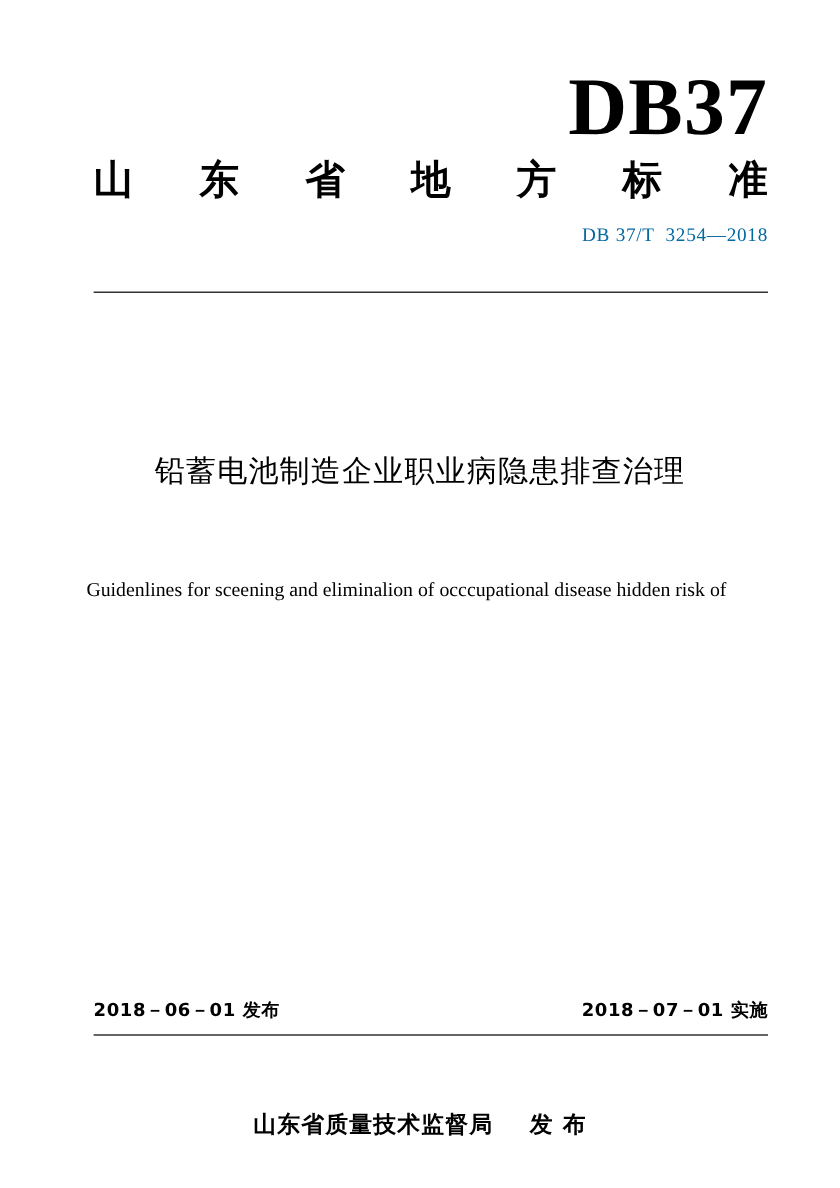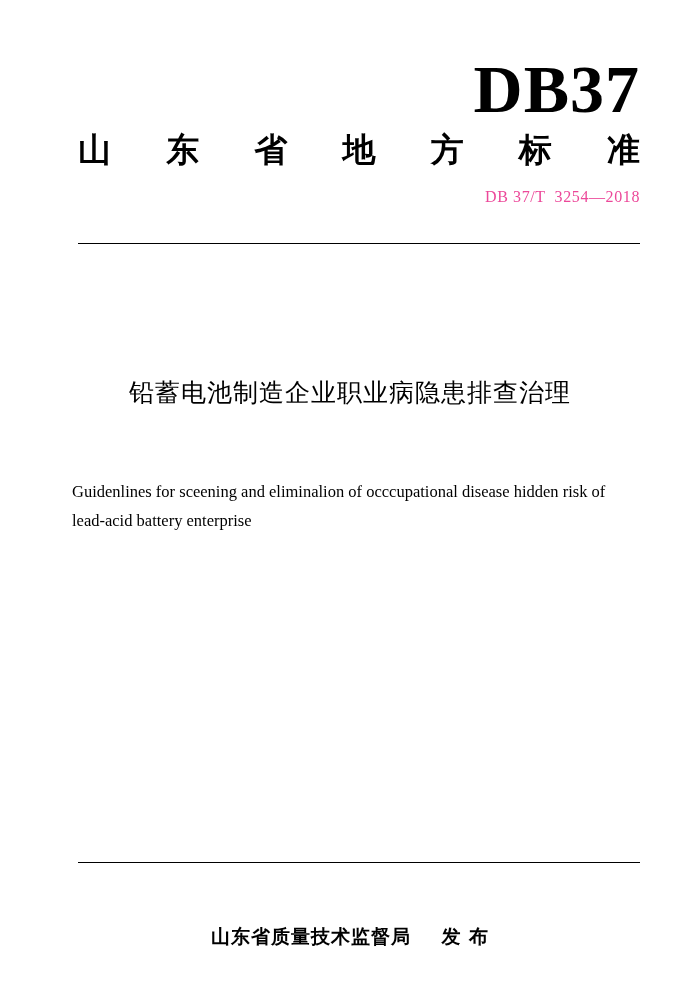--- a/index.html
+++ b/index.html
@@ -65,21 +65,21 @@
   .std-title span { display: inline-block; }
 
   
   .std-no {
     position: absolute;
     right: 60px;
     top: 188px;
     font-family: "Liberation Serif", serif;
     font-size: 16px;
     letter-spacing: 0.6px;
-    color: #ec4899;
+    color: #0369a1;
     white-space: pre;
   }
 
   
   .rule-top {
     position: absolute;
     left: 78px;
     right: 60px;
     top: 243px;
     height: 1px;
@@ -170,21 +170,24 @@
   <div class="std-no">DB 37/T  3254—2018</div>
 
   <div class="rule-top"></div>
 
   <div class="cn-title">
     <div>铅蓄电池制造企业职业病隐患排查治理</div>
   </div>
 
   <div class="en-title">
     <div>Guidenlines for sceening and eliminalion of occcupational disease hidden risk of</div>
-    <div>lead-acid battery enterprise</div>
   </div>
 
+  <div class="dates">
+    <div>2018－06－01 发布</div>
+    <div>2018－07－01 实施</div>
+  </div>
 
   <div class="rule-bottom"></div>
 
   <div class="issuer">山东省质量技术监督局    发 布</div>
 
 </div>
 
 </body></html>

